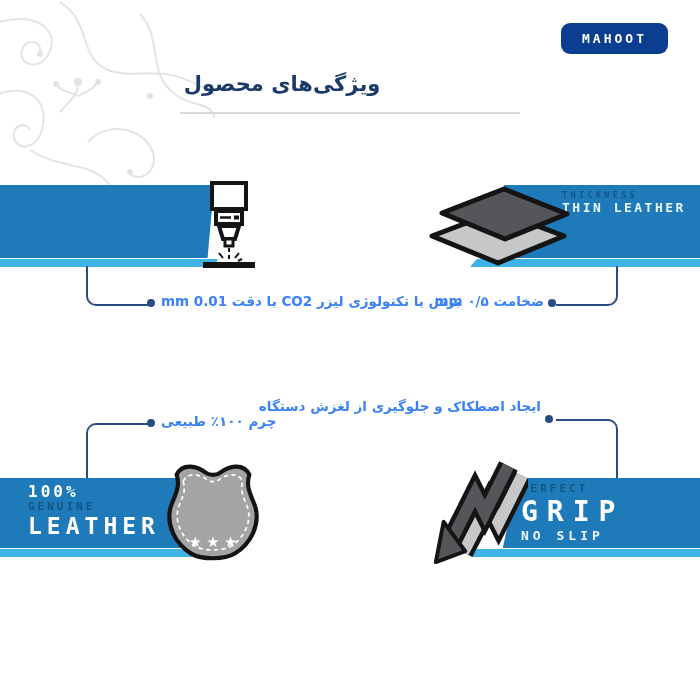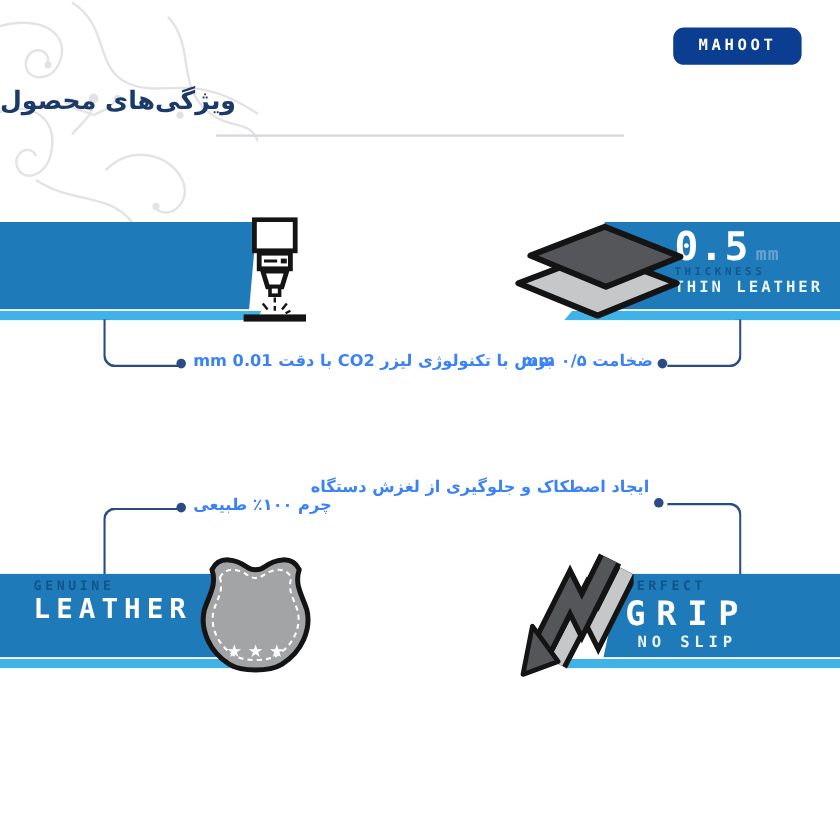--- a/index.html
+++ b/index.html
@@ -5,21 +5,21 @@
   html,body{margin:0;padding:0;background:#fff;}
   .page{position:relative;width:700px;height:700px;background:#ffffff;overflow:hidden;
         font-family:"DejaVu Sans",sans-serif;}
   .abs{position:absolute;}
 
   
   .badge{left:561px;top:23px;width:107px;height:31px;background:#0b3d90;border-radius:9px;
          display:flex;align-items:center;justify-content:center;}
   .badge span{color:#fff;font-size:13px;font-weight:bold;letter-spacing:3px;
               font-family:"DejaVu Sans Mono",monospace;}
-  .title{left:0;top:72px;width:564px;text-align:left;color:#1b3a68;font-size:21px;font-weight:bold;}
+  .title{left:0;top:72px;width:564px;text-align:center;color:#1b3a68;font-size:21px;font-weight:bold;}
   .divider{left:180px;top:112px;width:340px;height:2px;background:#d9d9dc;}
 
   
   .banner{background:#1e7ab8;}
   .stripe{background:#3fb3e7;}
   .banner-tl{left:0;top:185px;width:214px;height:73px;
              clip-path:polygon(0 0,100% 0,97% 100%,0 100%);}
   .stripe-tl{left:0;top:259px;width:218px;height:8px;
              clip-path:polygon(0 0,100% 0,98% 100%,0 100%);}
   .banner-tr{left:458px;top:185px;width:242px;height:73px;
@@ -46,21 +46,21 @@
   .content-tl{left:44px;top:189px;}
   .content-tr{left:562px;top:190px;}
   .content-bl{left:28px;top:483px;}
   .content-br{left:521px;top:483px;}
   .row{white-space:nowrap;}
   .val-100{font-size:16px;line-height:18px;letter-spacing:3px;}
   .leather-word{font-size:23px;line-height:26px;letter-spacing:5px;}
   .wm-md{font-size:11px;line-height:12px;letter-spacing:3px;color:rgba(9,58,104,0.6);
          font-family:"DejaVu Sans Mono",monospace;font-weight:bold;}
   .grip-word{font-size:28px;line-height:33px;letter-spacing:9px;}
-  .noslip-word{font-size:13px;line-height:15px;letter-spacing:4px;color:#eaf4fb;text-align:center;}
+  .noslip-word{font-size:13px;line-height:15px;letter-spacing:4px;color:#eaf4fb;}
   .conn-tl{left:86px;top:266px;width:64px;height:38px;border-left:2px solid #2a4c85;
            border-bottom:2px solid #2a4c85;border-bottom-left-radius:10px;}
   .conn-tr{left:556px;top:266px;width:60px;height:38px;border-right:2px solid #2a4c85;
            border-bottom:2px solid #2a4c85;border-bottom-right-radius:10px;}
   .conn-bl{left:86px;top:423px;width:64px;height:55px;border-left:2px solid #2a4c85;
            border-top:2px solid #2a4c85;border-top-left-radius:10px;}
   .conn-br{left:556px;top:419px;width:60px;height:59px;border-right:2px solid #2a4c85;
            border-top:2px solid #2a4c85;border-top-right-radius:10px;}
   .dot{width:8px;height:8px;border-radius:50%;background:#2a4c85;}
   .dot-tl{left:147px;top:299px;}
@@ -120,24 +120,20 @@
     <line x1="27" y1="67" x2="27" y2="78" stroke="#141414" stroke-width="2" stroke-dasharray="4 3"></line>
     <line x1="17" y1="72" x2="21" y2="77" stroke="#141414" stroke-width="2"></line>
     <line x1="37" y1="72" x2="33" y2="77" stroke="#141414" stroke-width="2"></line>
     <line x1="40" y1="78" x2="36" y2="80" stroke="#141414" stroke-width="2"></line>
     <rect x="1" y="81" width="52" height="6" fill="#141414"></rect>
   </svg>
 
   <div class="abs banner banner-tr"></div>
   <div class="abs stripe stripe-tr"></div>
   <div class="abs content-tr">
-    <div class="row">
-      <span class="techno bigval">0.5</span>
-      <span class="techno unit">mm</span>
-    </div>
     <div class="wm">THICKNESS</div>
     <div class="techno lbl-sm">THIN LEATHER</div>
   </div>
 
   <svg class="abs" style="left:424px;top:184px;" width="148" height="84" viewBox="0 0 148 84">
     <polygon points="8,52 74,27 140,52 74,79" fill="#c6c7c9" stroke="#141414" stroke-width="5" stroke-linejoin="round"></polygon>
     <polygon points="18,29 80,5 143,30 81,55" fill="#555659" stroke="#141414" stroke-width="5" stroke-linejoin="round"></polygon>
   </svg>
 
   <div class="abs conn-tl"></div>
@@ -154,20 +150,21 @@
 
   <div class="abs callout co-br" dir="rtl">
     <div>ایجاد اصطکاک و جلوگیری از لغزش دستگاه</div>
   </div>
   <div class="abs dot dot-br"></div>
   <div class="abs conn-br"></div>
 
   <div class="abs banner banner-bl"></div>
   <div class="abs stripe stripe-bl"></div>
   <div class="abs content-bl">
+    <div class="techno val-100">100%</div>
     <div class="wm-md">GENUINE</div>
     <div class="techno leather-word">LEATHER</div>
   </div>
 
   <svg class="abs" style="left:166px;top:458px;" width="94" height="106" viewBox="0 0 90 102">
     <path d="M10,16 C16,4 30,8 38,14 C42,17 48,17 52,14 C60,8 74,4 80,16
              C76,28 82,36 86,48 C90,64 82,82 66,92 C56,98 34,98 24,92
              C8,82 0,64 4,48 C8,36 14,28 10,16 Z" fill="#a3a4a6" stroke="#141414" stroke-width="4" stroke-linejoin="round"></path>
     <path d="M10,16 C16,4 30,8 38,14 C42,17 48,17 52,14 C60,8 74,4 80,16
              C76,28 82,36 86,48 C90,64 82,82 66,92 C56,98 34,98 24,92

